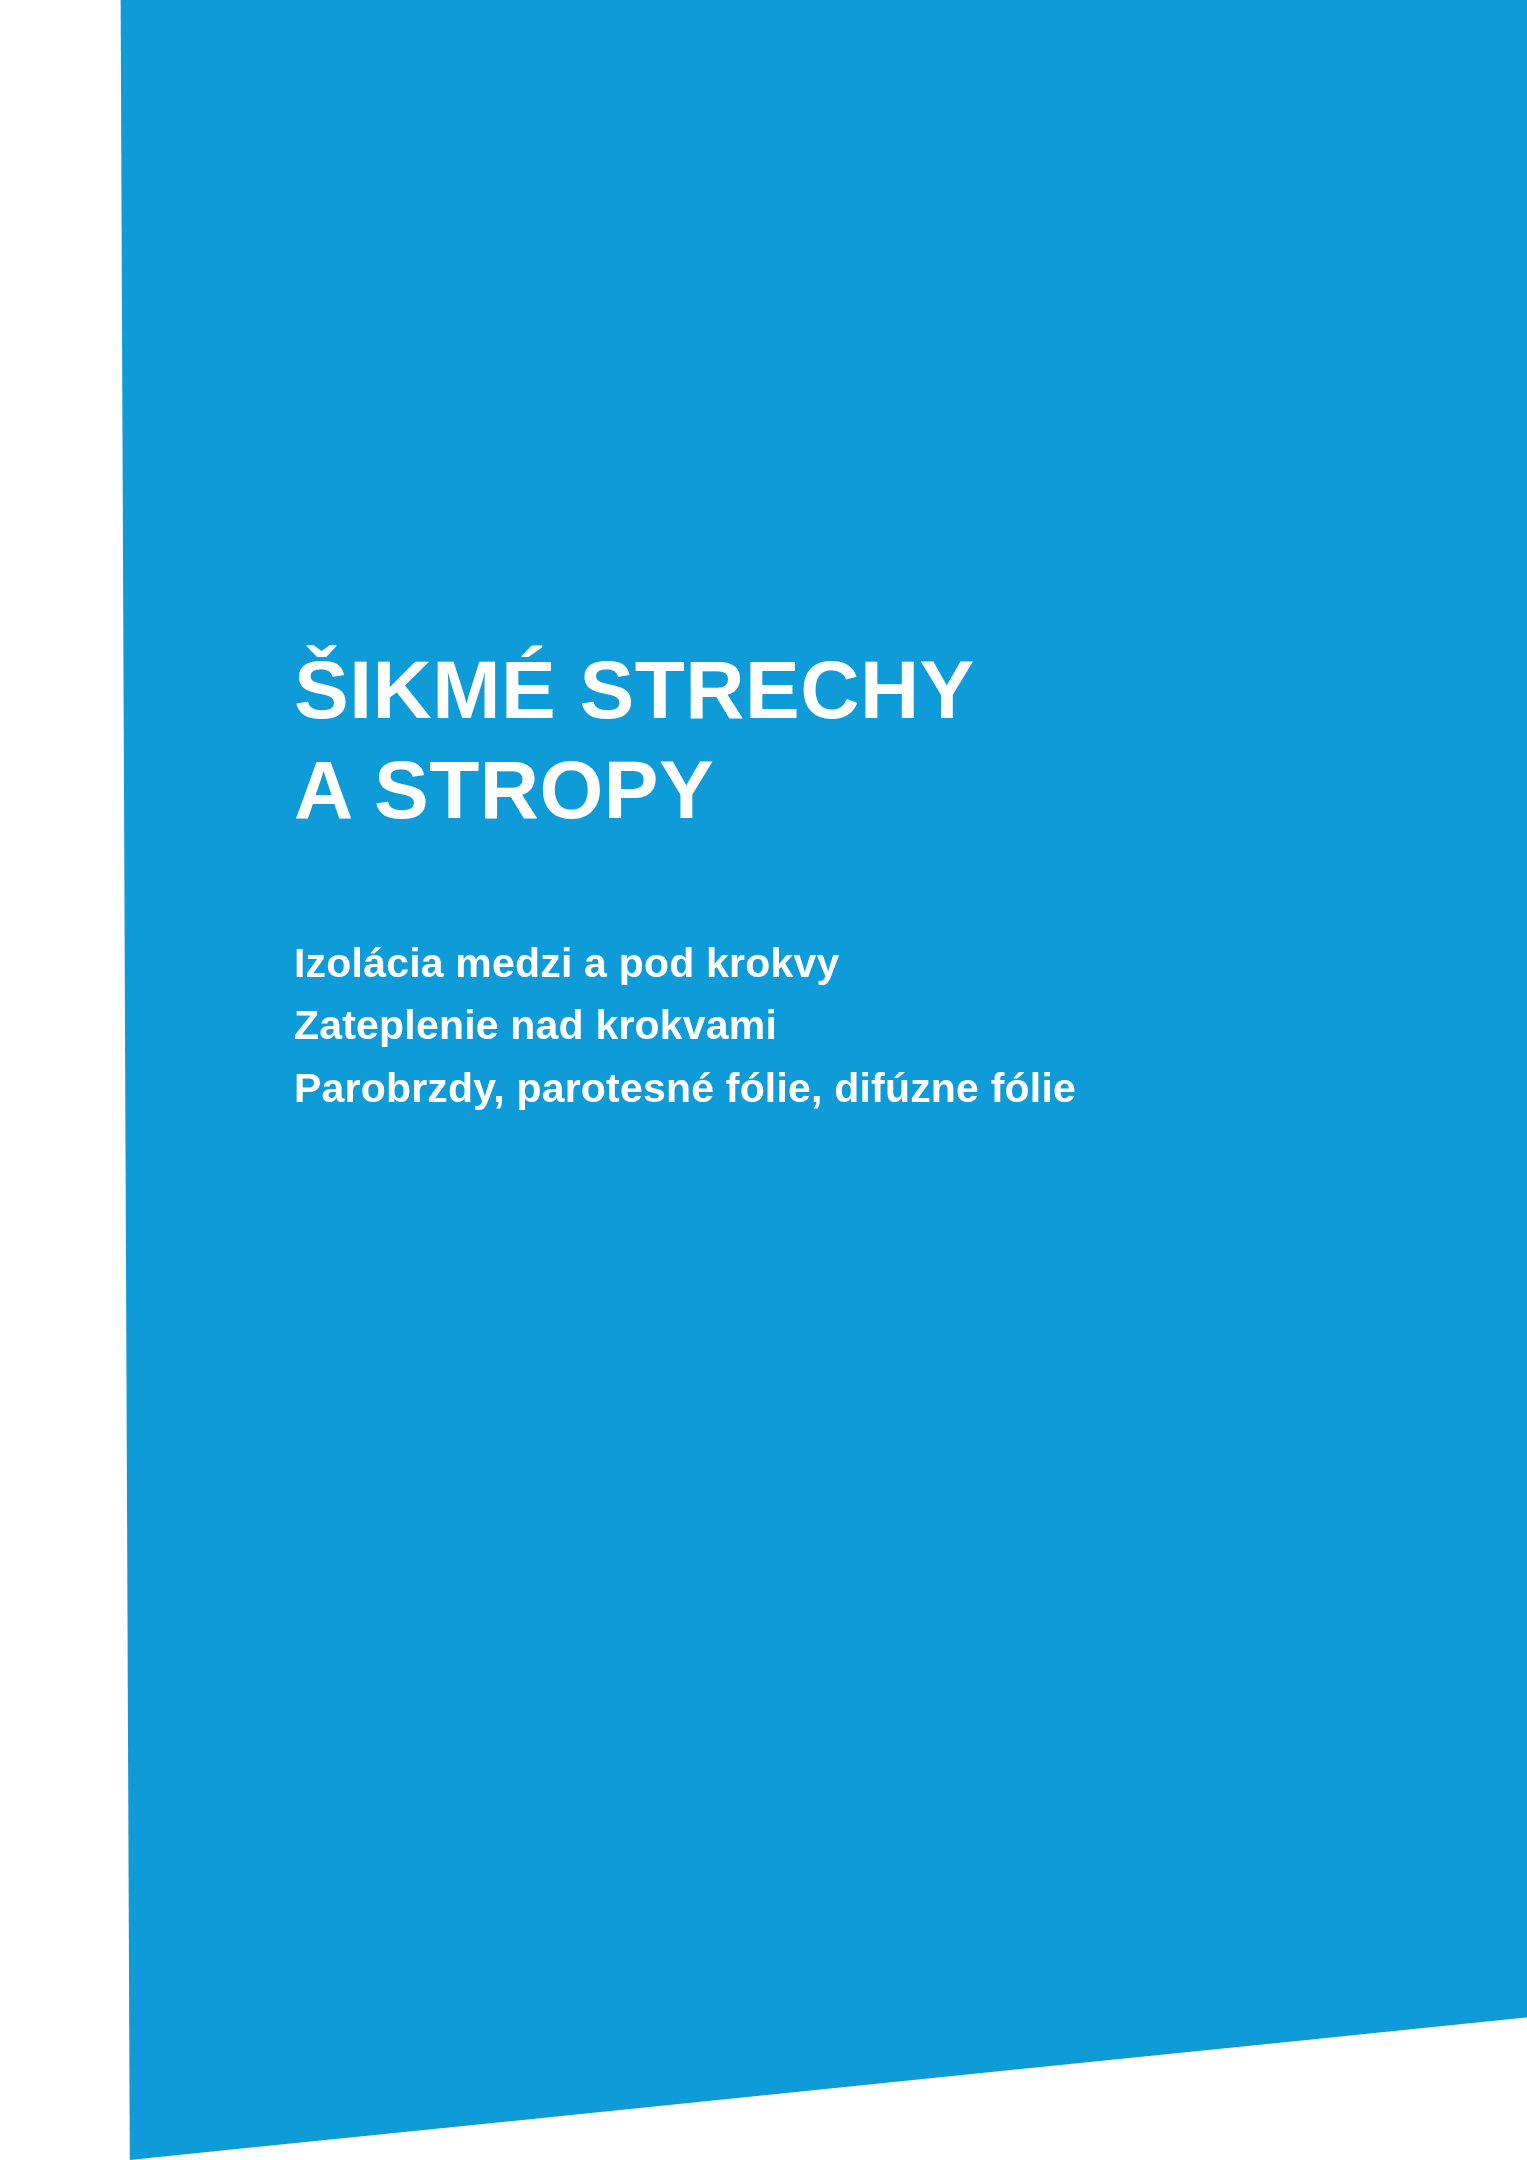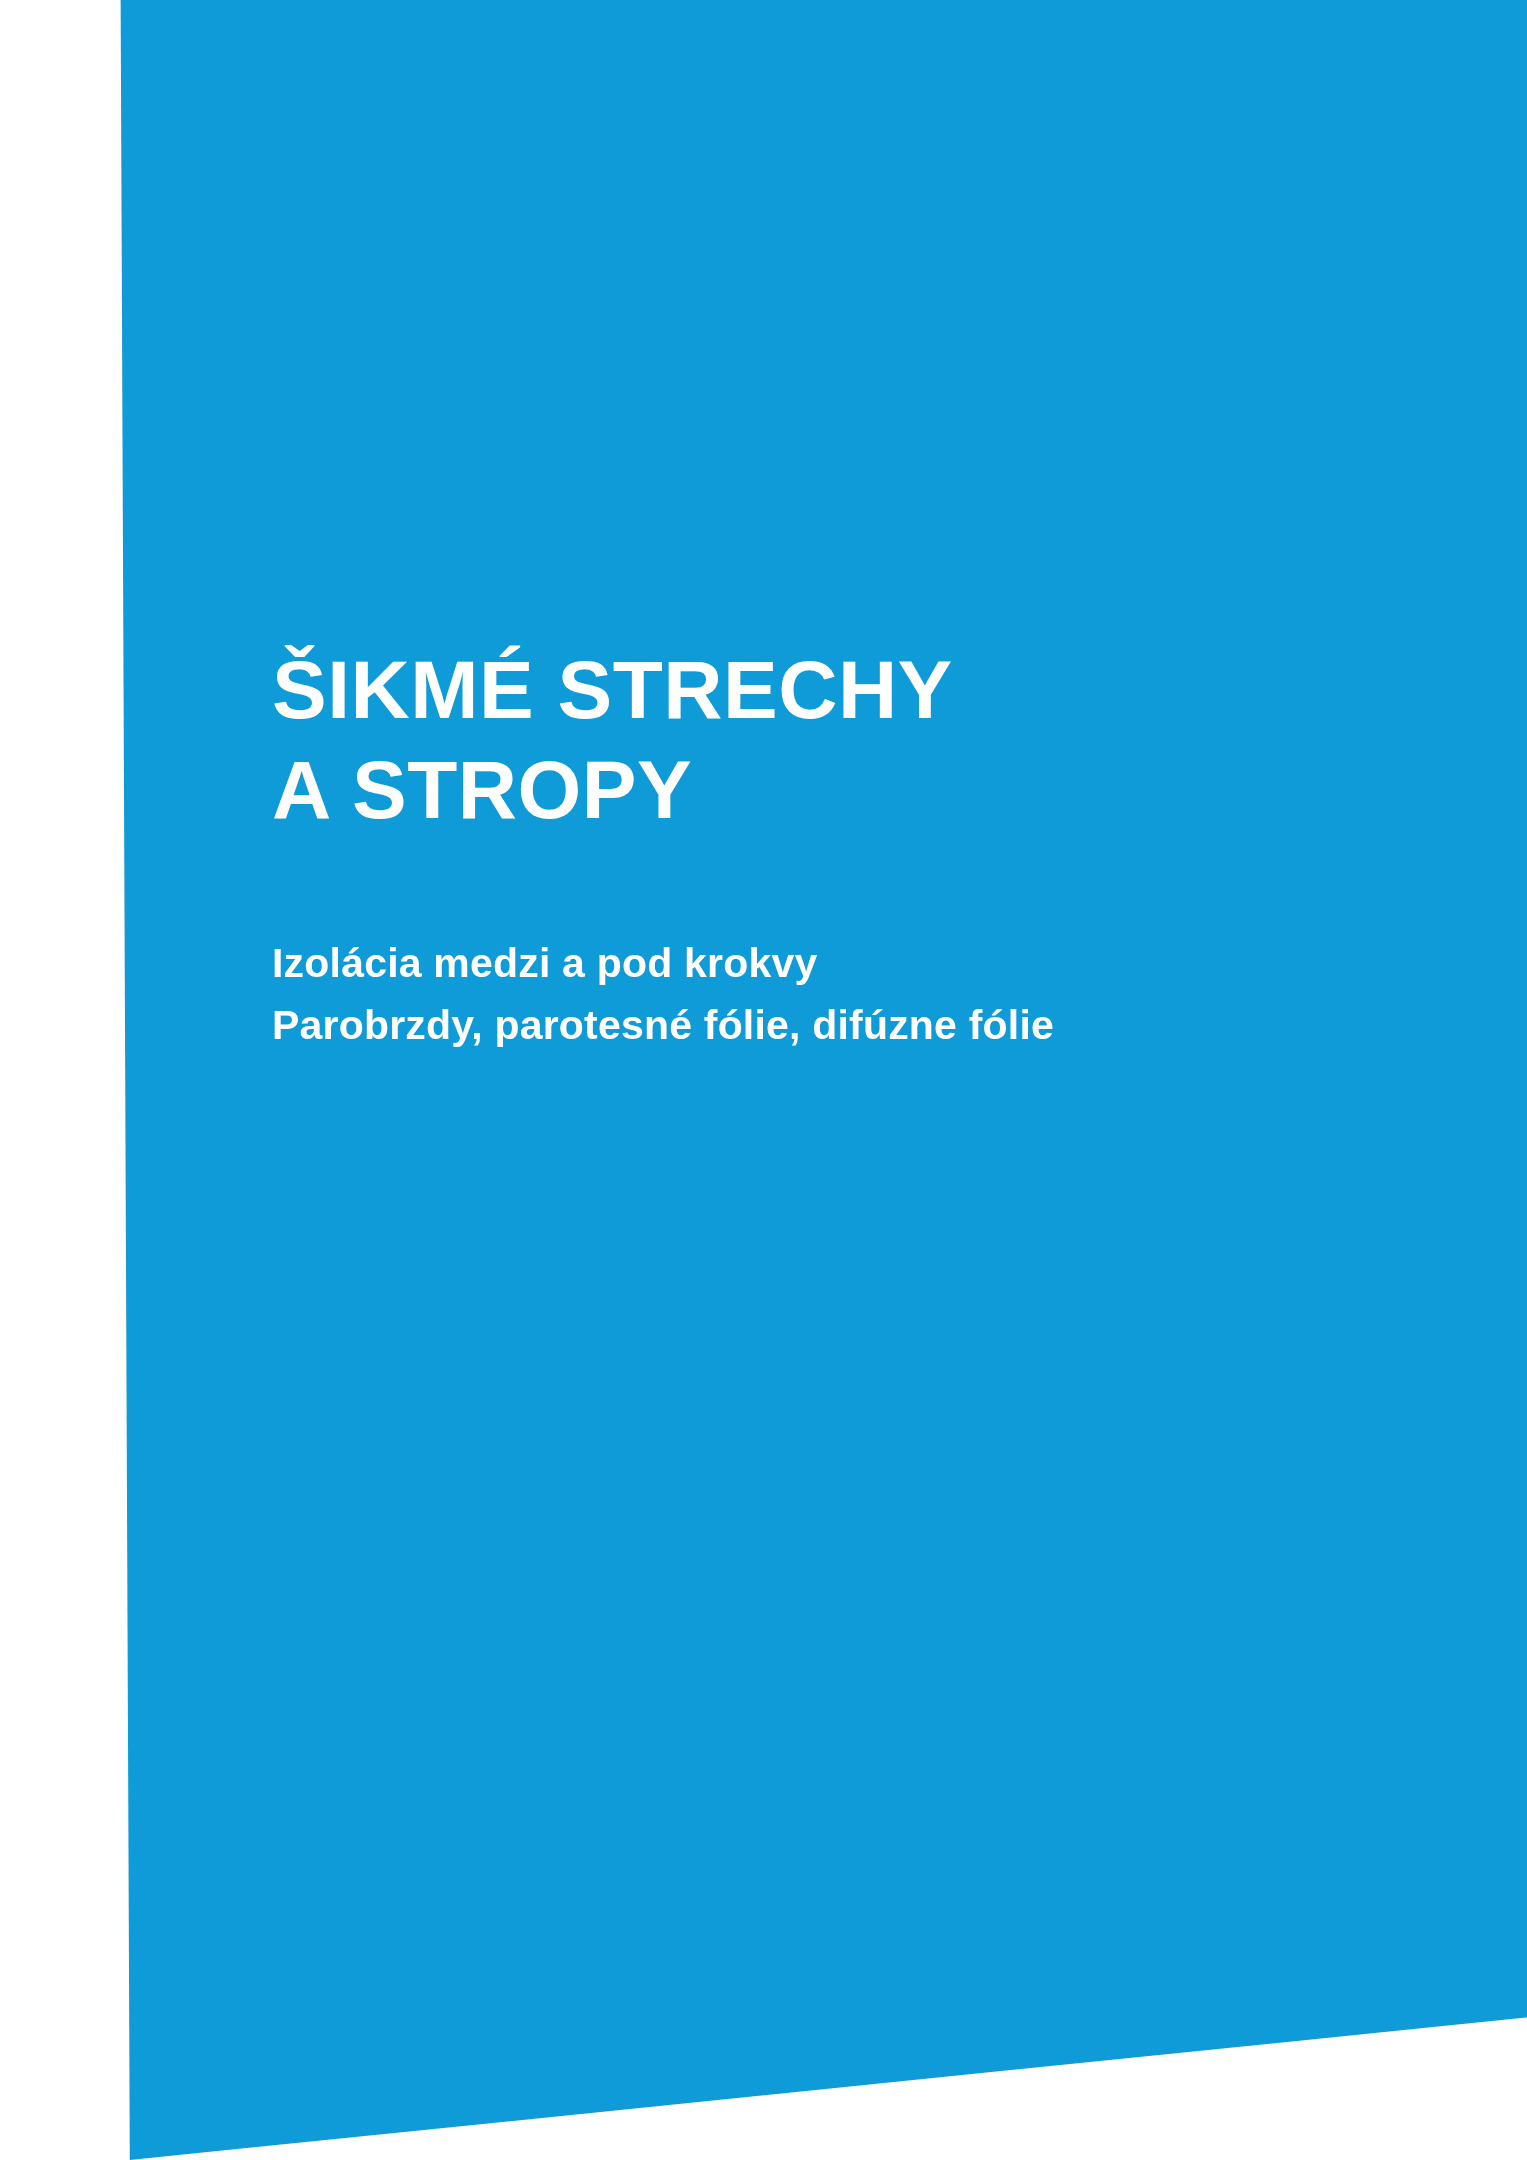--- a/index.html
+++ b/index.html
@@ -23,21 +23,21 @@
     width: 1527px;
     height: 2160px;
     background: #0F9BD7;
     
     -webkit-clip-path: polygon(7.9% 0%, 100% 0%, 100% 93.4%, 8.5% 100%, 7.9% 0%);
     clip-path: polygon(7.9% 0%, 100% 0%, 100% 93.4%, 8.5% 100%, 7.9% 0%);
   }
 
   .content {
     position: absolute;
-    left: 272px;
+    left: 294px;
     top: 640px;
     width: 1120px;
   }
 
   .title {
     color: #ffffff;
     font-size: 82px;
     line-height: 1.22;
     font-weight: bold;
     letter-spacing: 0.5px;
@@ -70,16 +70,17 @@
 
 <div class="content">
 
   <h1 class="title">
     <span class="line">ŠIKMÉ STRECHY</span>
     <span class="line">A STROPY</span>
   </h1>
 
   <ul class="subtitle-list">
     <li>Izolácia medzi a pod krokvy</li>
+    <li>Zateplenie nad krokvami</li>
     <li>Parobrzdy, parotesné fólie, difúzne fólie</li>
   </ul>
 
 </div>
 
 </body></html>

